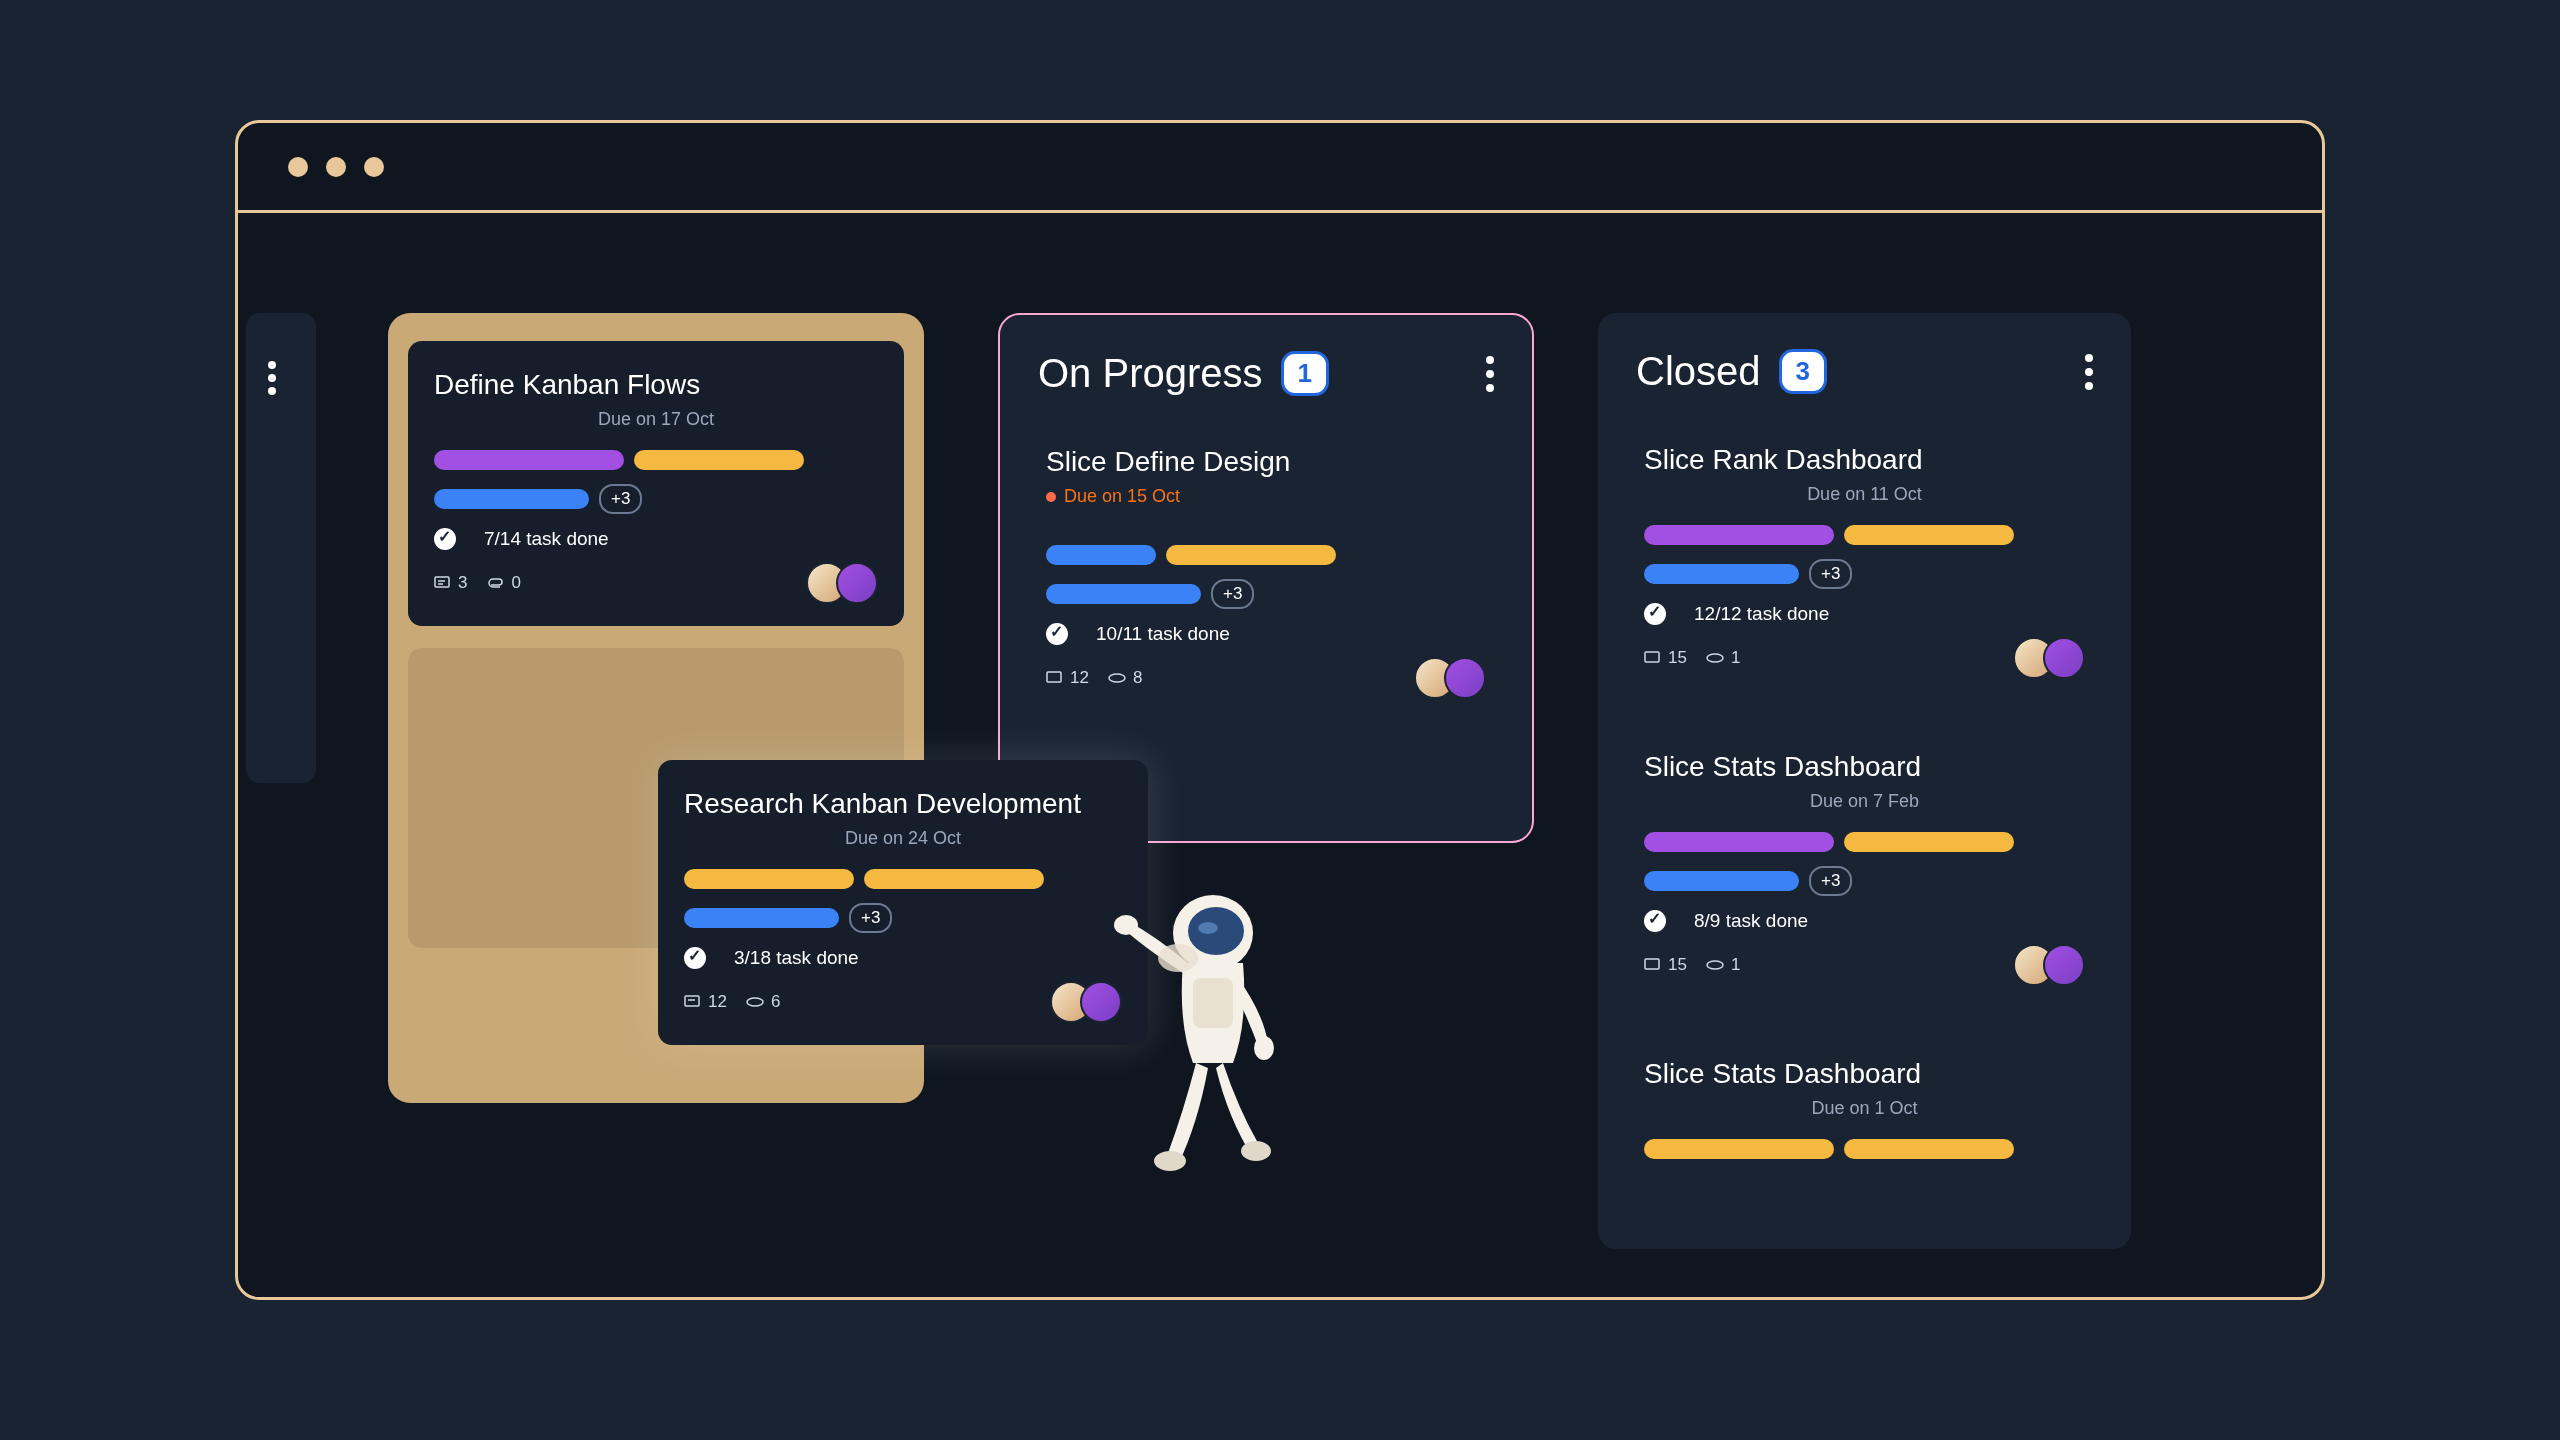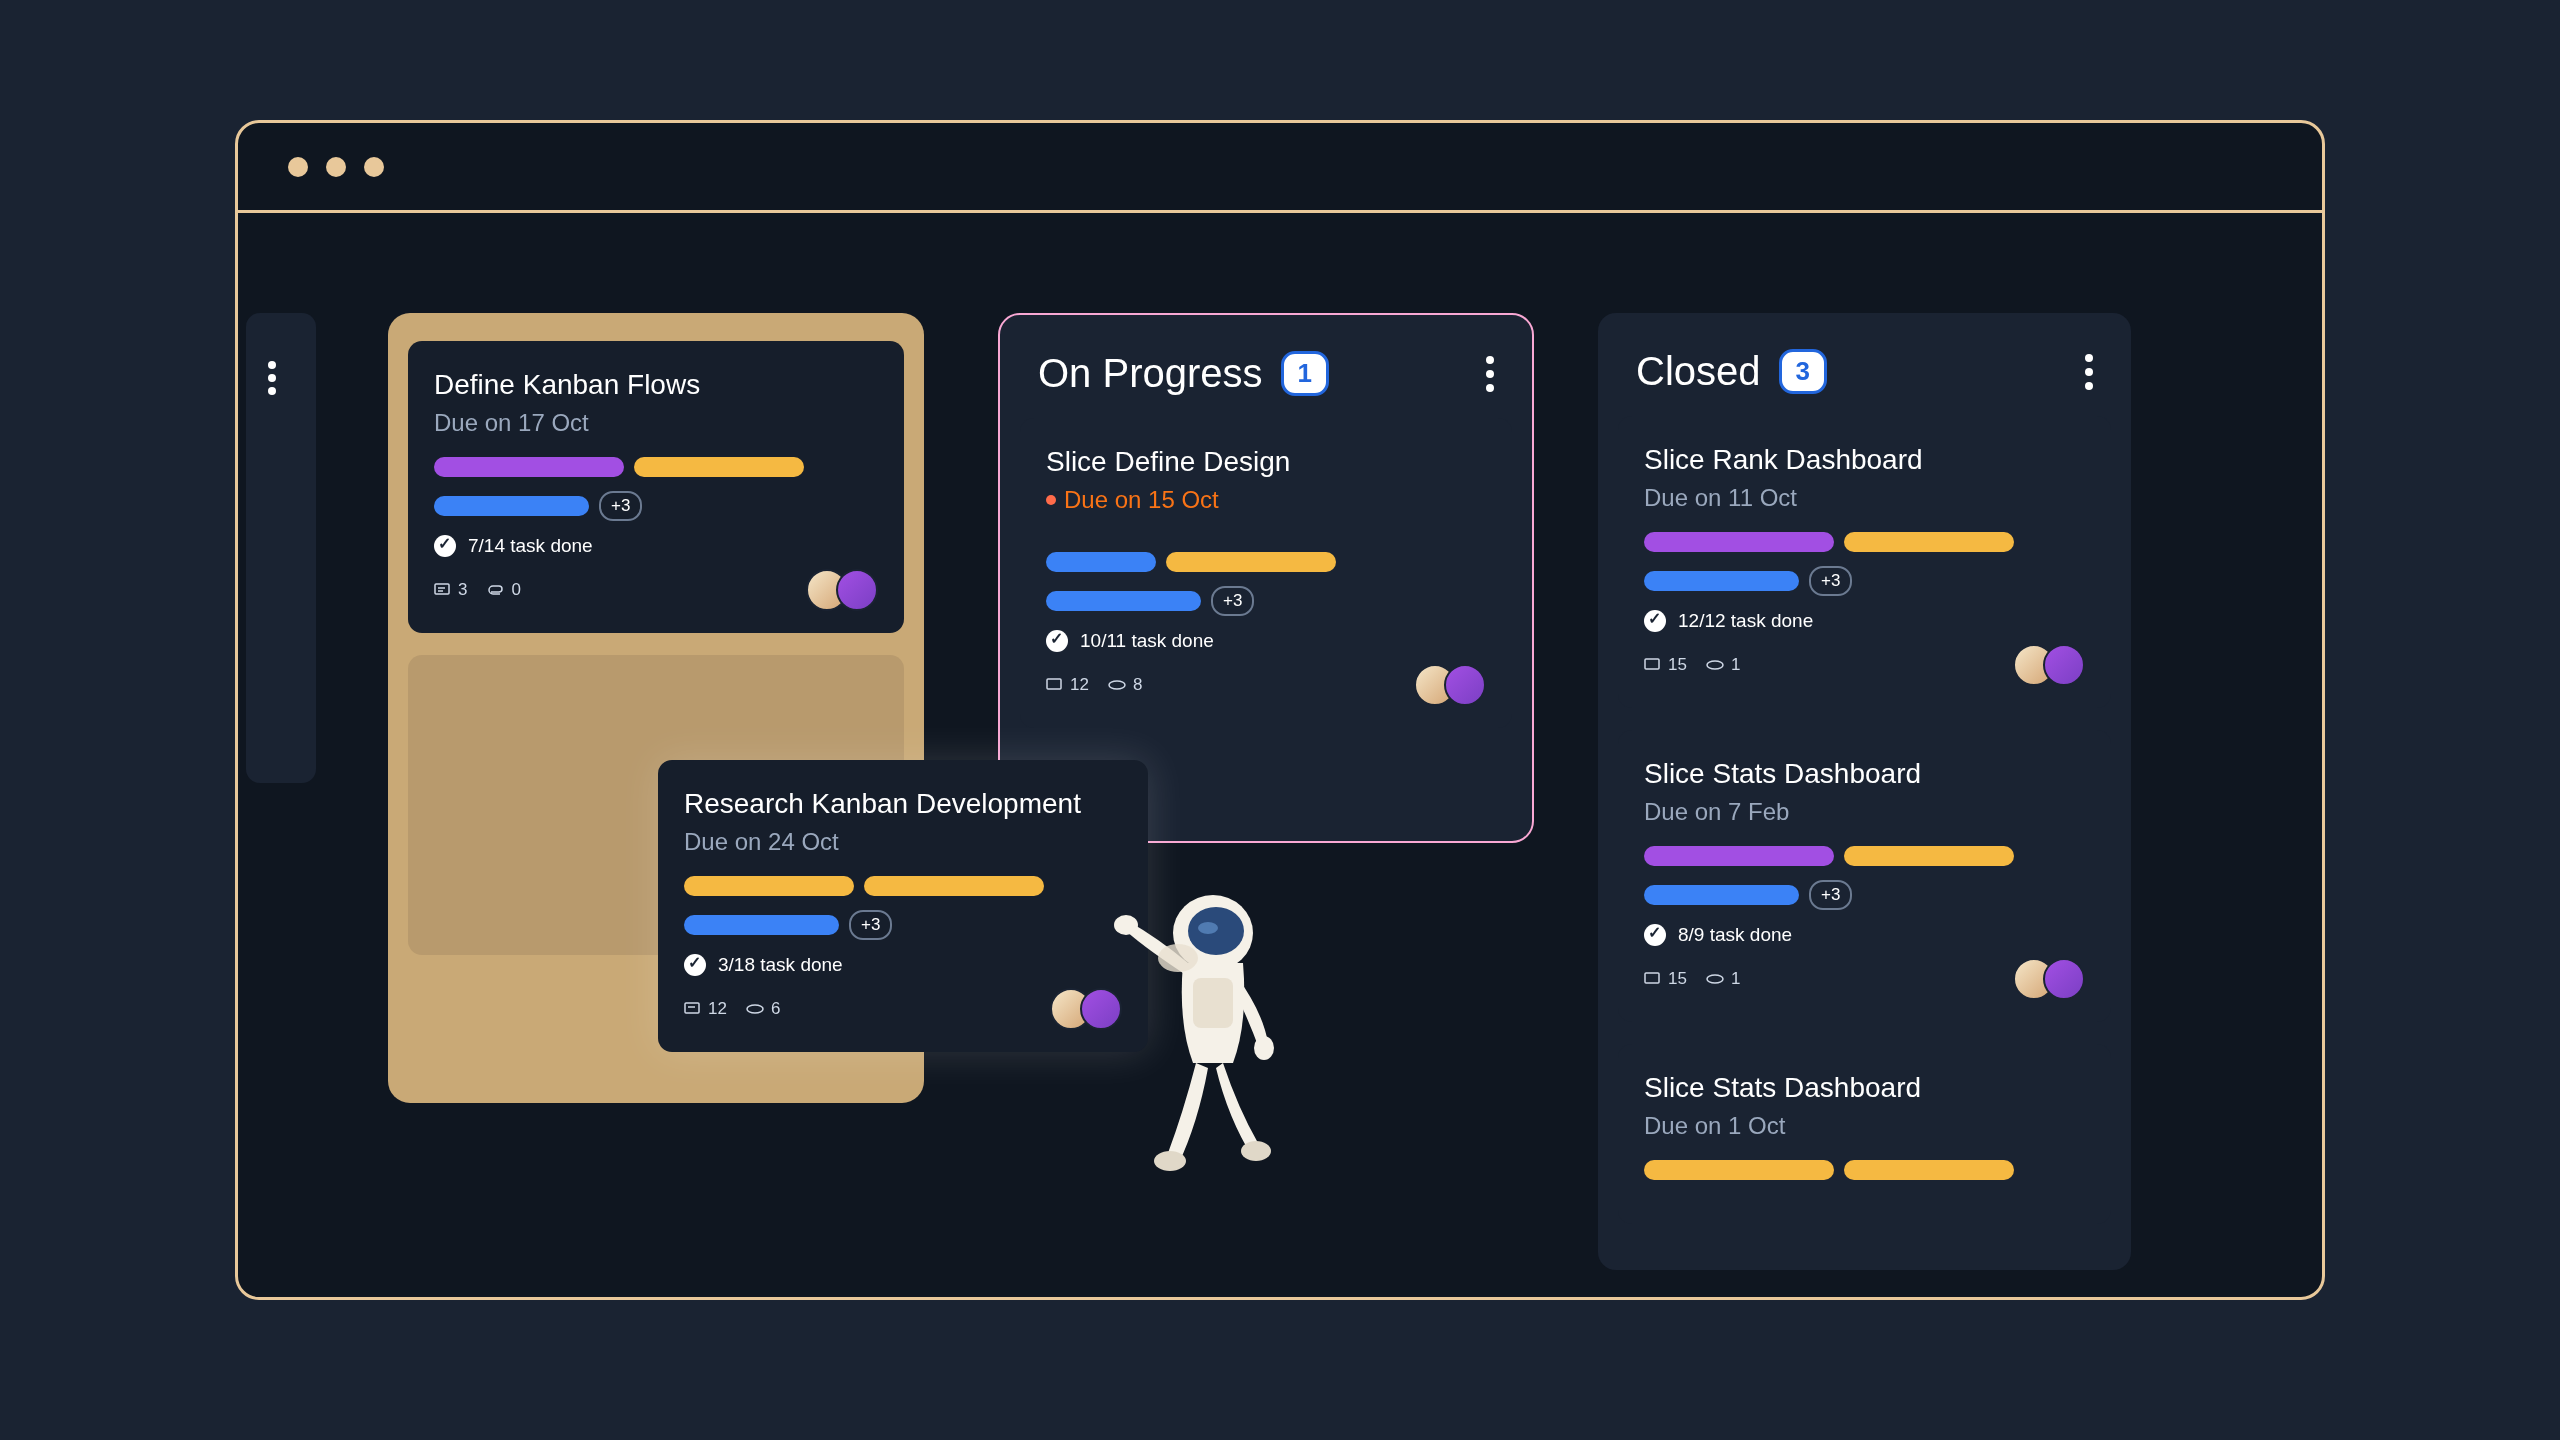--- a/index.html
+++ b/index.html
@@ -90,35 +90,35 @@
 .card {
   background: #1a2332;
   border-radius: 14px;
   padding: 28px 26px 22px 26px;
   margin-bottom: 22px;
 }
 .column-todo .card { background: #161e2b; }
 .card-placeholder { background: #b89a6d; height: 300px; border-radius: 14px; margin-top: 22px; }
 
 .card-title { color: #fff; font-size: 28px; font-weight: 400; margin-bottom: 8px; }
-.card-due { color: #9aa8bd; font-size: 24px; margin-bottom: 20px; }
+.card-due { color: #9aa8bd; font-size: 18px; margin-bottom: 20px; text-align: center; }
 .due-warning { color: #f97316; display: inline-flex; align-items: center; gap: 8px; }
 .due-warning::before { content: ""; width: 10px; height: 10px; background: #ff6b4a; border-radius: 50%; display: inline-block; }
 
 .tags-row { display: flex; gap: 10px; flex-wrap: wrap; margin-bottom: 14px; align-items: center; }
 .tag-pill { height: 20px; border-radius: 10px; }
 .t-purple { background: #a24fe3; width: 190px; }
 .t-yellow { background: #f5b942; width: 170px; }
 .t-blue { background: #3b82f6; width: 155px; }
 .more-badge {
   border: 2px solid #6b7a91; color: #fff;
   font-size: 17px; padding: 3px 10px; border-radius: 14px;
 }
 
-.progress-row { display: flex; align-items: center; gap: 12px; color: #fff; font-size: 19px; margin-bottom: 12px; }
+.progress-row { display: flex; align-items: center; gap: 28px; color: #fff; font-size: 19px; margin-bottom: 12px; }
 .check-icon { width: 22px; height: 22px; background: #fff; border-radius: 50%; position: relative; }
 .check-icon::after { content: "✓"; color: #1a2332; font-size: 16px; font-weight: bold; position: absolute; left: 4px; top: -1px; }
 
 .card-footer { display: flex; align-items: center; gap: 18px; color: #cfd8e6; font-size: 17px; }
 .avatars { margin-left: auto; display: flex; }
 .avatar { width: 36px; height: 36px; border-radius: 50%; border: 2px solid #1a2332; margin-left: -12px; }
 .av1 { background: linear-gradient(135deg,#f5e6c8,#d4a574); }
 .av2 { background: linear-gradient(135deg,#a24fe3,#7b3fc4); }
 .avbig { width: 42px; height: 42px; }
 

